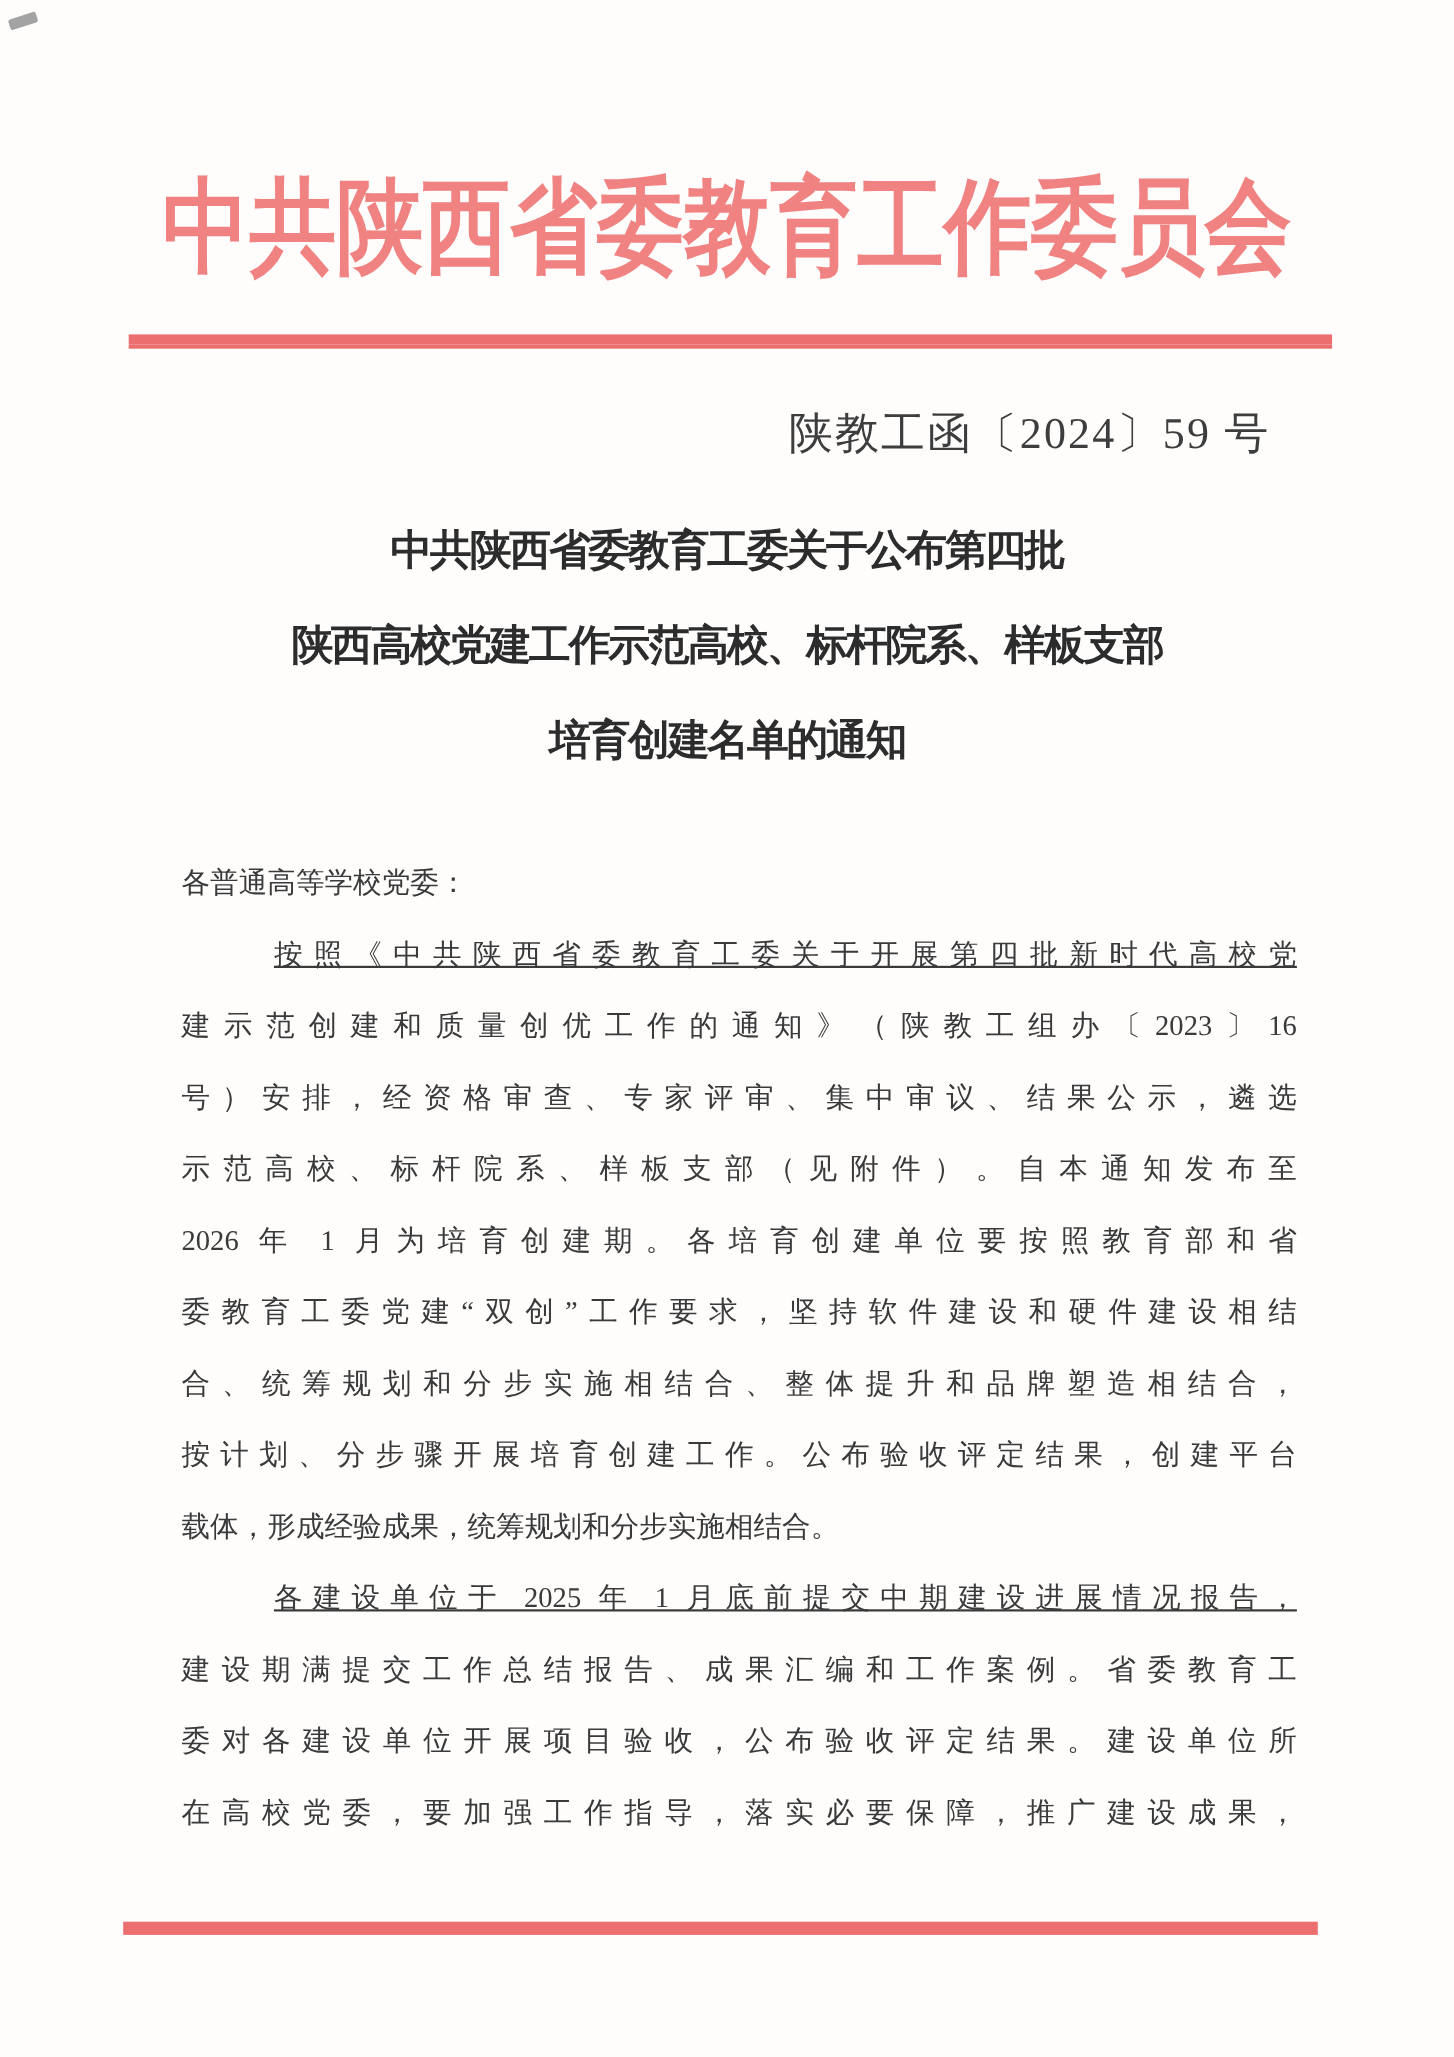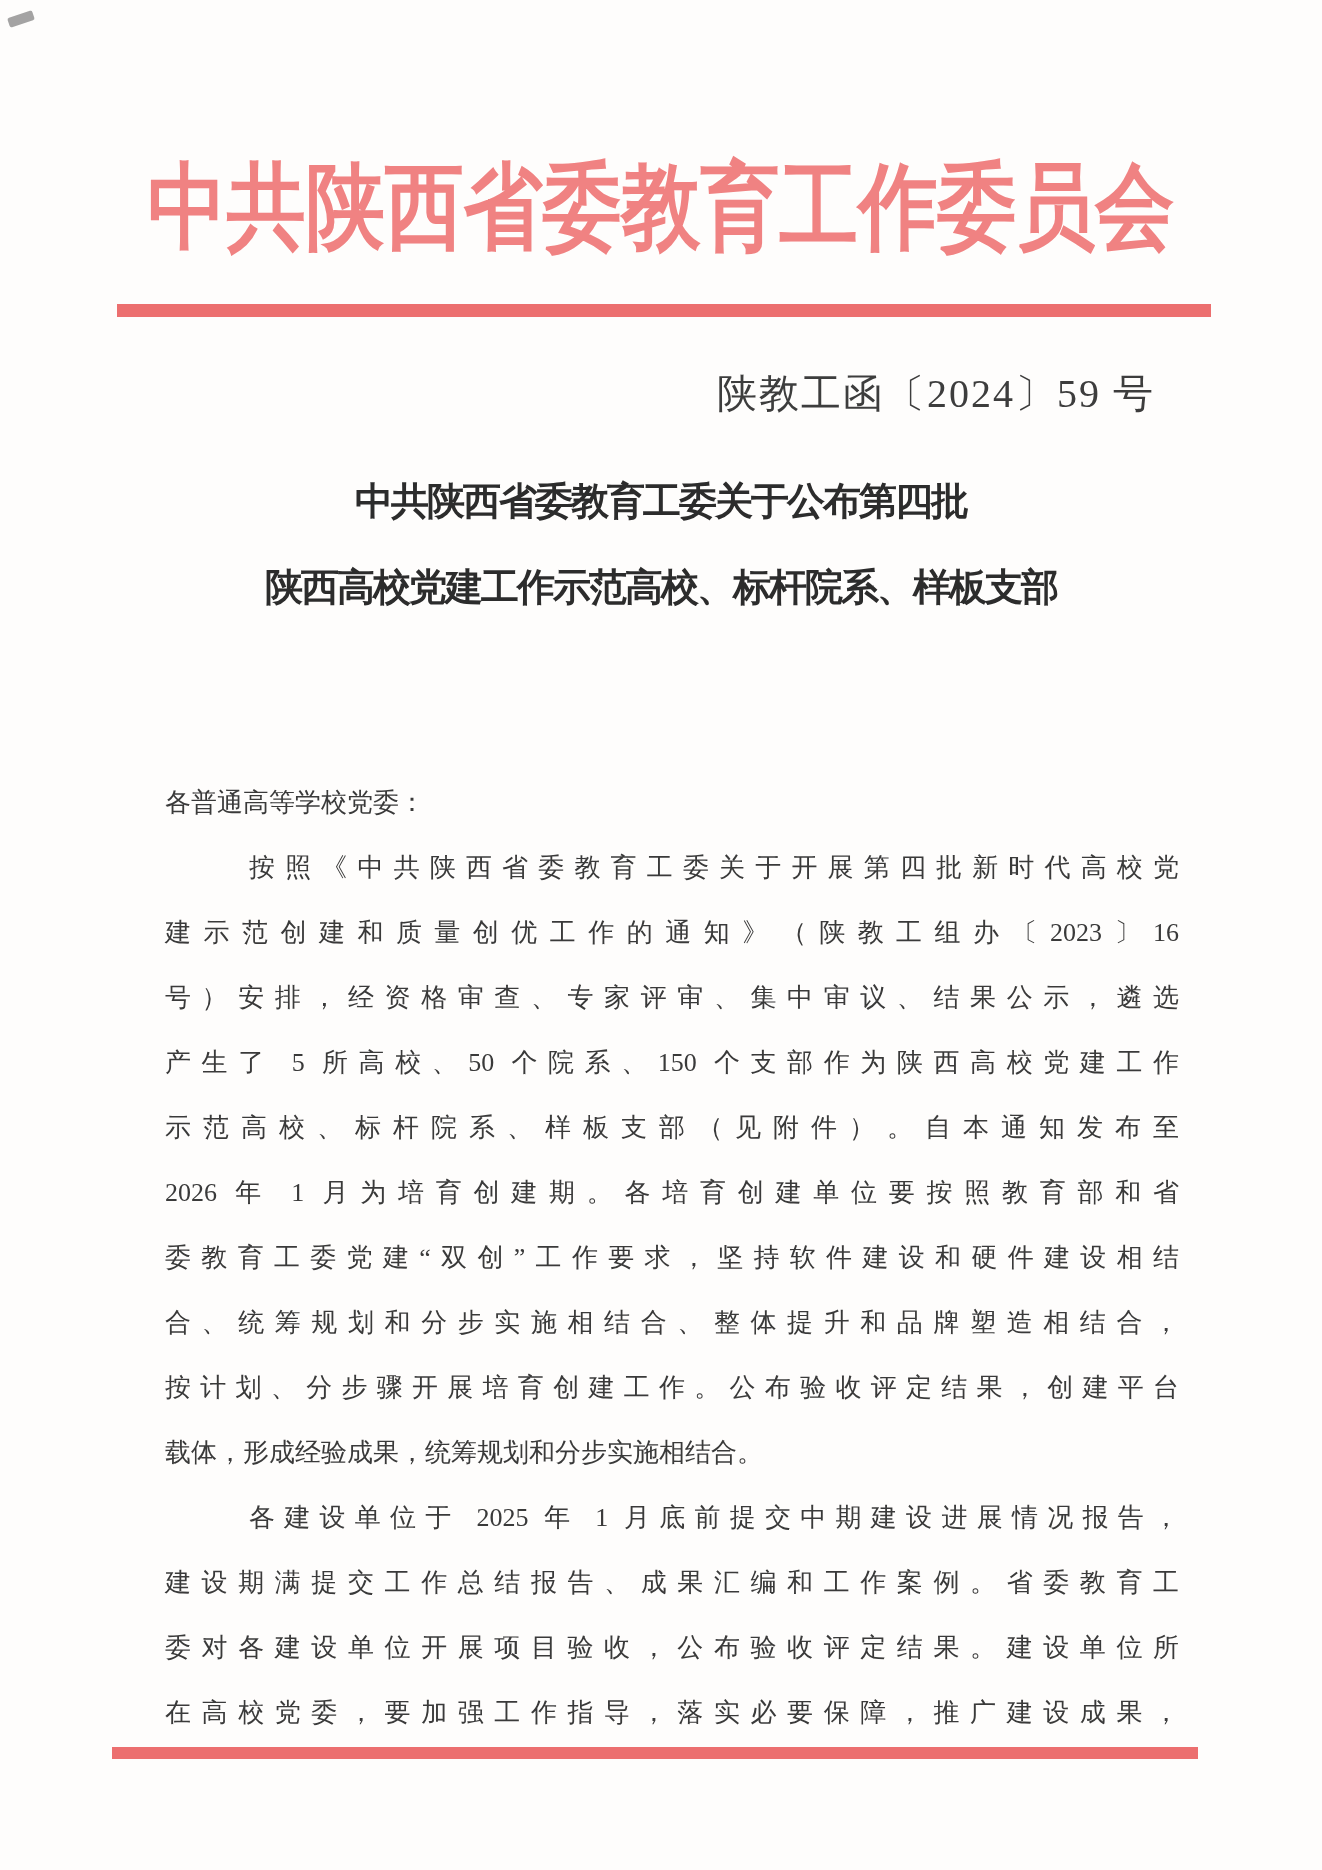--- a/index.html
+++ b/index.html
@@ -81,21 +81,21 @@
     letter-spacing:0;
   }
   .line{
     min-height:65px;
     line-height:65px;
   }
   .jl{
     text-align:justify;
     text-align-last:justify;
   }
-  .indent{padding-left:84px;}
+  .indent{padding-left:84px;text-decoration:underline;}
   .salutation,.plain{
     text-align:left;
     text-align-last:left;
   }
 </style>
 </head>
 <body>
 
 <div class="page">
 
@@ -103,29 +103,29 @@
 
   <div class="letterhead">中共陕西省委教育工作委员会</div>
 
   <div class="rule rule-top"></div>
 
   <div class="doc-number">陕教工函〔2024〕59 号</div>
 
   <div class="doc-title">
     <div>中共陕西省委教育工委关于公布第四批</div>
     <div>陕西高校党建工作示范高校、标杆院系、样板支部</div>
+    <div>培育创建名单的通知</div>
   </div>
 
   <div class="doc-body">
     <div class="line salutation">各普通高等学校党委：</div>
 
     <div class="line jl indent">按照《中共陕西省委教育工委关于开展第四批新时代高校党</div>
     <div class="line jl">建示范创建和质量创优工作的通知》（陕教工组办〔2023〕16</div>
     <div class="line jl">号）安排，经资格审查、专家评审、集中审议、结果公示，遴选</div>
-    <div class="line jl">产生了 5 所高校、50 个院系、150 个支部作为陕西高校党建工作</div>
     <div class="line jl">示范高校、标杆院系、样板支部（见附件）。自本通知发布至</div>
     <div class="line jl">2026 年 1 月为培育创建期。各培育创建单位要按照教育部和省</div>
     <div class="line jl">委教育工委党建“双创”工作要求，坚持软件建设和硬件建设相结</div>
     <div class="line jl">合、统筹规划和分步实施相结合、整体提升和品牌塑造相结合，</div>
     <div class="line jl">按计划、分步骤开展培育创建工作。公布验收评定结果，创建平台</div>
     <div class="line plain">载体，形成经验成果，统筹规划和分步实施相结合。</div>
 
     <div class="line jl indent">各建设单位于 2025 年 1 月底前提交中期建设进展情况报告，</div>
     <div class="line jl">建设期满提交工作总结报告、成果汇编和工作案例。省委教育工</div>
     <div class="line jl">委对各建设单位开展项目验收，公布验收评定结果。建设单位所</div>

